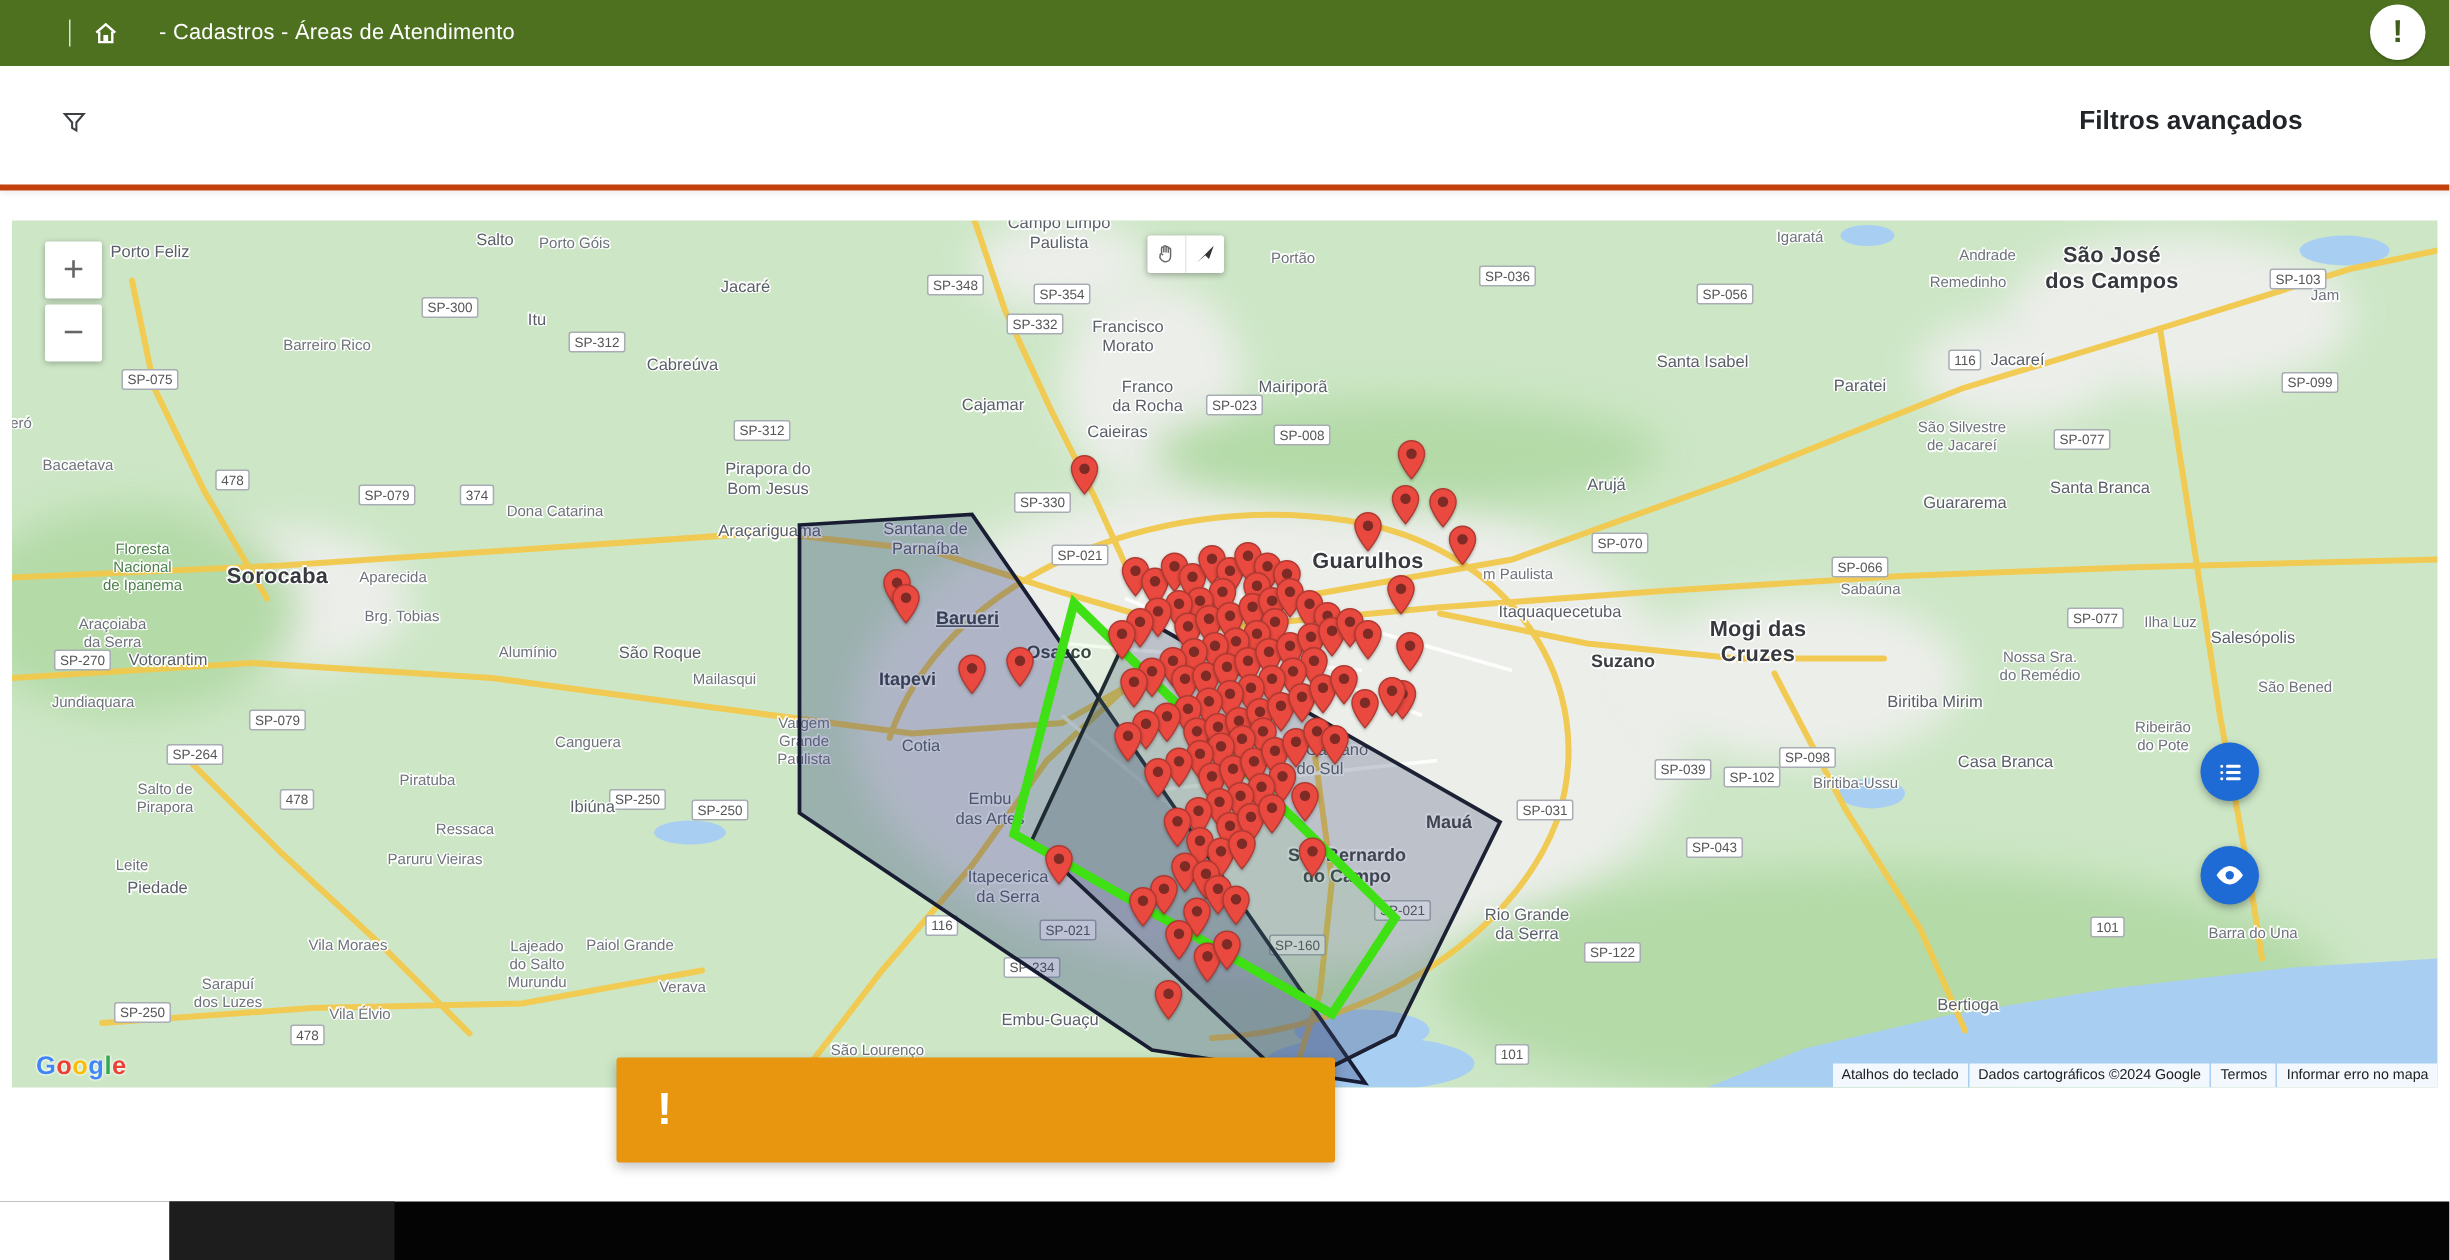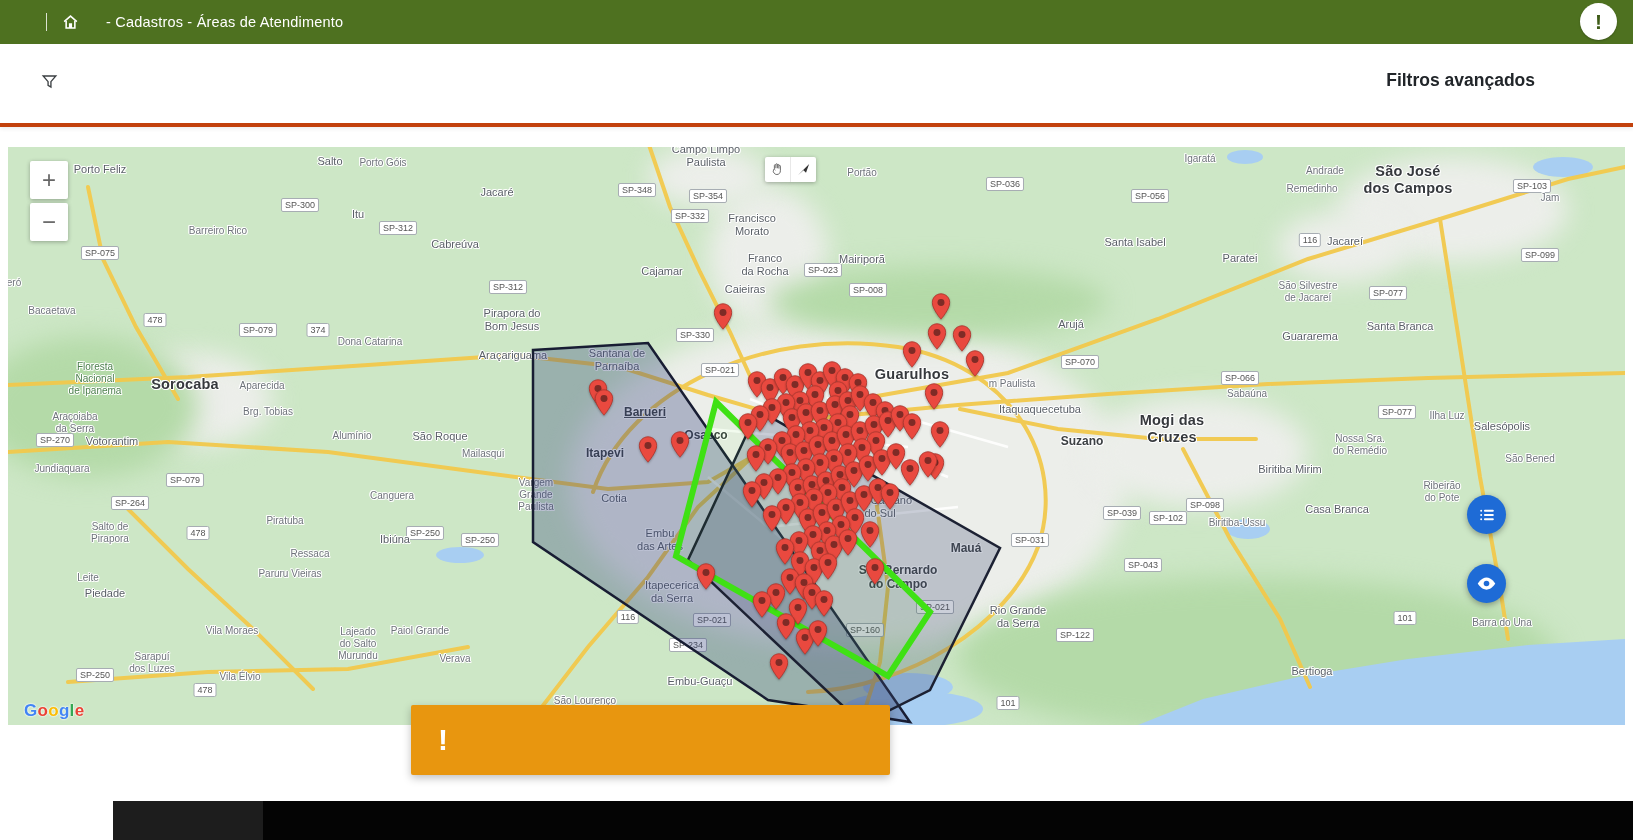--- a/index.html
+++ b/index.html
@@ -802,20 +802,26 @@
     </div>
     <div class="fab f2">
       <svg viewBox="0 0 24 24" width="21" height="21">
           <path d="M12 5C6 5 2 12 2 12s4 7 10 7 10-7 10-7-4-7-10-7z" fill="#fff"></path>
           <circle cx="12" cy="12" r="3.2" fill="#1e6bd6"></circle>
         </svg>
     </div>
 
     <div class="glogo" id="glogo"><span style="color: rgb(66, 133, 244);">G</span><span style="color: rgb(234, 67, 53);">o</span><span style="color: rgb(251, 188, 5);">o</span><span style="color: rgb(66, 133, 244);">g</span><span style="color: rgb(52, 168, 83);">l</span><span style="color: rgb(234, 67, 53);">e</span></div>
 
+    <div class="attrib">
+      <span class="abox link">Atalhos do teclado</span>
+      <span class="abox">Dados cartográficos ©2024 Google</span>
+      <span class="abox link">Termos</span>
+      <span class="abox link">Informar erro no mapa</span>
+    </div>
   </div>
 
 
   <div class="toast">
     <span class="ticon">!</span>
   </div>
 
   <div class="bottombar">
     <span class="wseg"></span>
     <span class="gseg"></span>

